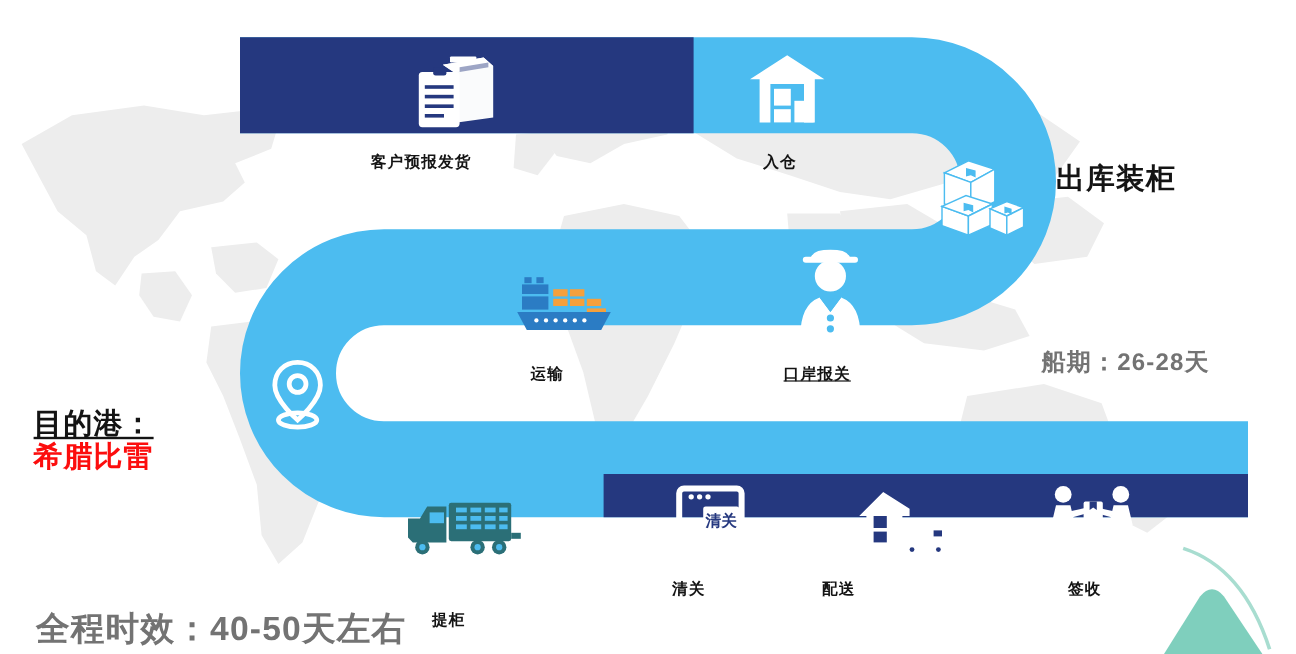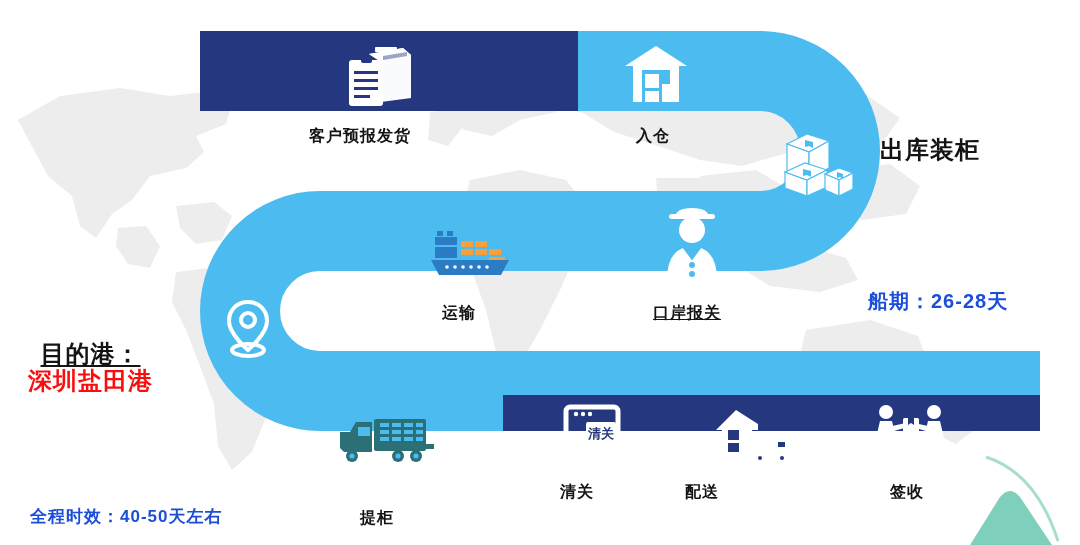--- a/index.html
+++ b/index.html
@@ -20,39 +20,39 @@
   .path-layer{position:absolute;left:0;top:0;width:1080px;height:545px;}
 
   
   .icon{position:absolute;}
 
   
   .caption{
     position:absolute;
     color:#141414;
     font-weight:bold;
-    font-size:16px;
+    font-size:13px;
     letter-spacing:1px;
     white-space:nowrap;
     text-align:center;
   }
   .side-label{
     position:absolute;
     color:#141414;
     font-weight:bold;
     font-size:24px;
     letter-spacing:1px;
     white-space:nowrap;
     line-height:27px;
     text-align:center;
   }
   .side-label .u{ text-decoration:underline; text-underline-offset:3px;}
   .red{
     position:absolute;
-    color:#1d4ed8;
+    color:#737373;
     font-weight:bold;
     font-size:20px;
     letter-spacing:1px;
     white-space:nowrap;
   }
   .red-sub{color:#fc0d0d;font-weight:bold;}
 </style>
 </head>
 <body>
 
@@ -313,19 +313,19 @@
 
   <div class="caption" style="left:685px;top:482px;">配送</div>
 
   <div class="caption" style="left:890px;top:482px;font-family:Liberation Mono, monospace;">签收</div>
 
 
   <div class="red" style="left:868px;top:288px;">船期：26-28天</div>
 
   <div class="side-label" style="left:28px;top:308px;margin-top:32px;">
     <span class="u">目的港：</span><br>
-    <span class="red-sub">深圳盐田港</span>
+    <span class="red-sub">希腊比雷</span>
   </div>
 
 
-  <div class="red" style="left:30px;top:505px;font-size:17px;">全程时效：40-50天左右</div>
+  <div class="red" style="left:30px;top:505px;font-size:28px;">全程时效：40-50天左右</div>
 
 </div>
 
 </body></html>

